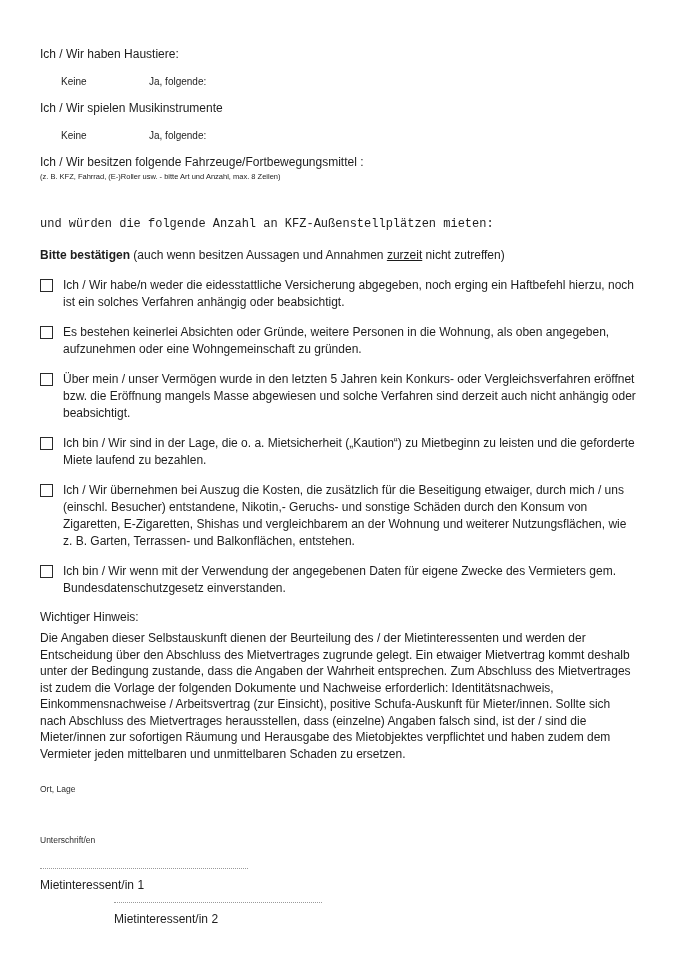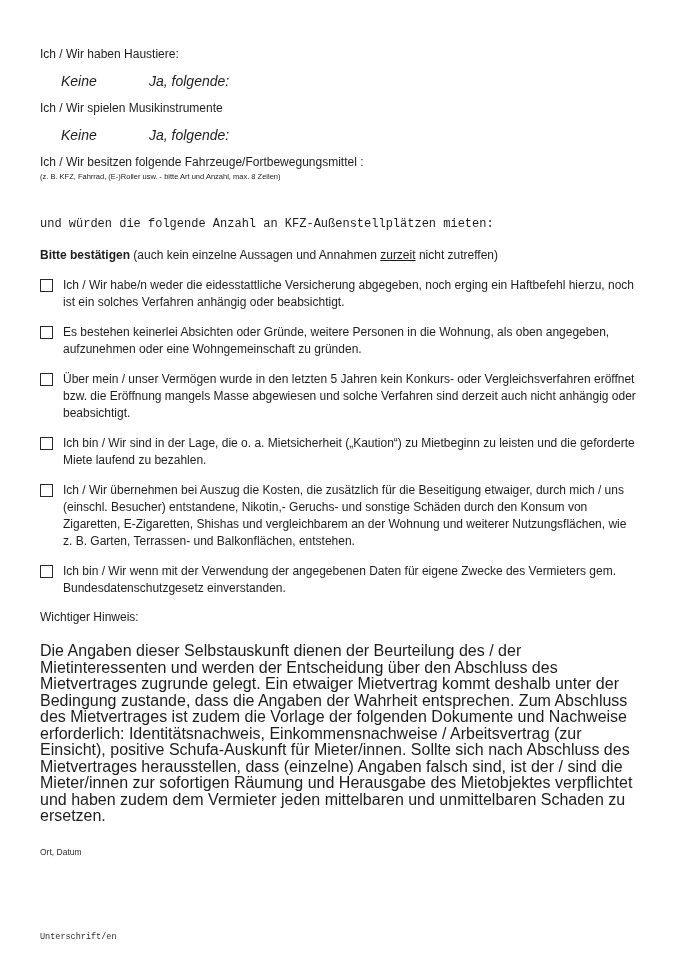--- a/index.html
+++ b/index.html
@@ -6,46 +6,46 @@
   html,body { background:#ffffff; }
   body {
     width:679px; height:960px;
     font-family:"Liberation Sans", sans-serif;
     color:#1d1d1d;
     overflow:hidden;
   }
   .page { width:679px; height:692px; background:#fff; padding:46px 40px 0 40px; }
 
   .q { font-size:12px; line-height:17px; margin-bottom:10px; }
-  .options { display:flex; padding-left:21px; font-size:14px; line-height:17px; margin-bottom:10px;font-style:italic; }
+  .options { display:flex; padding-left:21px; font-size:10px; line-height:17px; margin-bottom:10px; }
   .opt-no { width:88px; }
   .hint { font-size:7.5px; line-height:10px; color:#222; margin-top:1px; }
 
   .parking { font-size:12px; line-height:17px; margin-top:34px;font-family:Liberation Mono, monospace; }
 
   .confirm { font-size:12px; line-height:17px; margin-top:14px; }
   .confirm .b { font-weight:bold; }
   .confirm .u { text-decoration:underline; }
 
   .check-item { display:flex; align-items:flex-start; font-size:12px; line-height:17px; margin-top:13px; }
   .checkbox {
     width:13px; height:13px;
     border:1.6px solid #2a2a2a;
     background:#fff;
     margin-right:10px; margin-top:2px;
     flex:0 0 auto;
   }
   .check-text { flex:1 1 auto; }
 
   .notice-title { font-size:12px; line-height:17px; font-weight:normal; margin-top:12px; }
-  .notice-body  { font-size:16px; line-height:16.5px; margin-top:17px; }
+  .notice-body  { font-size:12px; line-height:16.5px; margin-top:4px; }
 
   .small-label { font-size:8.5px; color:#2c2c2c; line-height:11px; }
   .ort { margin-top:22px; }
-  .unterschrift { margin-top:74px;font-family:Liberation Mono, monospace; }
+  .unterschrift { margin-top:40px; }
 
   .sig-row { display:flex; margin-top:14px;flex-direction:column; }
   .sig-block { width:208px; }
   .sig-block.second { margin-left:74px; }
   .sig-line { border-bottom:1.5px dotted #9a9a9a; height:9px; }
   .sig-name { font-size:12px; line-height:17px; margin-top:8px; }
 </style>
 </head>
 <body>
 
@@ -62,21 +62,21 @@
     <span class="opt-no">Keine</span>
     <span>Ja, folgende:</span>
   </div>
 
   <div class="q" style="margin-bottom:0;">Ich / Wir besitzen folgende Fahrzeuge/Fortbewegungsmittel :</div>
   <div class="hint">(z. B. KFZ, Fahrrad, (E-)Roller usw. - bitte Art und Anzahl, max. 8 Zeilen)</div>
 
   <div class="parking">und würden die folgende Anzahl an KFZ-Außenstellplätzen mieten:</div>
 
   <div class="confirm">
-    <span class="b">Bitte bestätigen</span><span> (auch kein einzelne Aussagen und Annahmen </span><span class="u">zurzeit</span><span> nicht zutreffen)</span>
+    <span class="b">Bitte bestätigen</span><span> (auch wenn besitzen Aussagen und Annahmen </span><span class="u">zurzeit</span><span> nicht zutreffen)</span>
   </div>
 
   <div class="check-item">
     <span class="checkbox"></span>
     <span class="check-text">Ich / Wir habe/n weder die eidesstattliche Versicherung abgegeben, noch erging ein Haftbefehl hierzu, noch ist ein solches Verfahren anhängig oder beabsichtigt.</span>
   </div>
   <div class="check-item">
     <span class="checkbox"></span>
     <span class="check-text">Es bestehen keinerlei Absichten oder Gründe, weitere Personen in die Wohnung, als oben angegeben, aufzunehmen oder eine Wohngemeinschaft zu gründen.</span>
   </div>
@@ -93,21 +93,21 @@
     <span class="check-text">Ich / Wir übernehmen bei Auszug die Kosten, die zusätzlich für die Beseitigung etwaiger, durch mich / uns (einschl. Besucher) entstandene, Nikotin,- Geruchs- und sonstige Schäden durch den Konsum von Zigaretten, E-Zigaretten, Shishas und vergleichbarem an der Wohnung und weiterer Nutzungsflächen, wie z. B. Garten, Terrassen- und Balkonflächen, entstehen.</span>
   </div>
   <div class="check-item">
     <span class="checkbox"></span>
     <span class="check-text">Ich bin / Wir wenn mit der Verwendung der angegebenen Daten für eigene Zwecke des Vermieters gem. Bundesdatenschutzgesetz einverstanden.</span>
   </div>
 
   <div class="notice-title">Wichtiger Hinweis:</div>
   <div class="notice-body">Die Angaben dieser Selbstauskunft dienen der Beurteilung des / der Mietinteressenten und werden der Entscheidung über den Abschluss des Mietvertrages zugrunde gelegt. Ein etwaiger Mietvertrag kommt deshalb unter der Bedingung zustande, dass die Angaben der Wahrheit entsprechen. Zum Abschluss des Mietvertrages ist zudem die Vorlage der folgenden Dokumente und Nachweise erforderlich: Identitätsnachweis, Einkommensnachweise / Arbeitsvertrag (zur Einsicht), positive Schufa-Auskunft für Mieter/innen. Sollte sich nach Abschluss des Mietvertrages herausstellen, dass (einzelne) Angaben falsch sind, ist der / sind die Mieter/innen zur sofortigen Räumung und Herausgabe des Mietobjektes verpflichtet und haben zudem dem Vermieter jeden mittelbaren und unmittelbaren Schaden zu ersetzen.</div>
 
-  <div class="small-label ort">Ort, Datum</div>
+  <div class="small-label ort">Ort, Lage</div>
 
   <div class="small-label unterschrift">Unterschrift/en</div>
 
   <div class="sig-row">
     <div class="sig-block">
       <div class="sig-line"></div>
       <div class="sig-name">Mietinteressent/in 1</div>
     </div>
     <div class="sig-block second">
       <div class="sig-line"></div>

